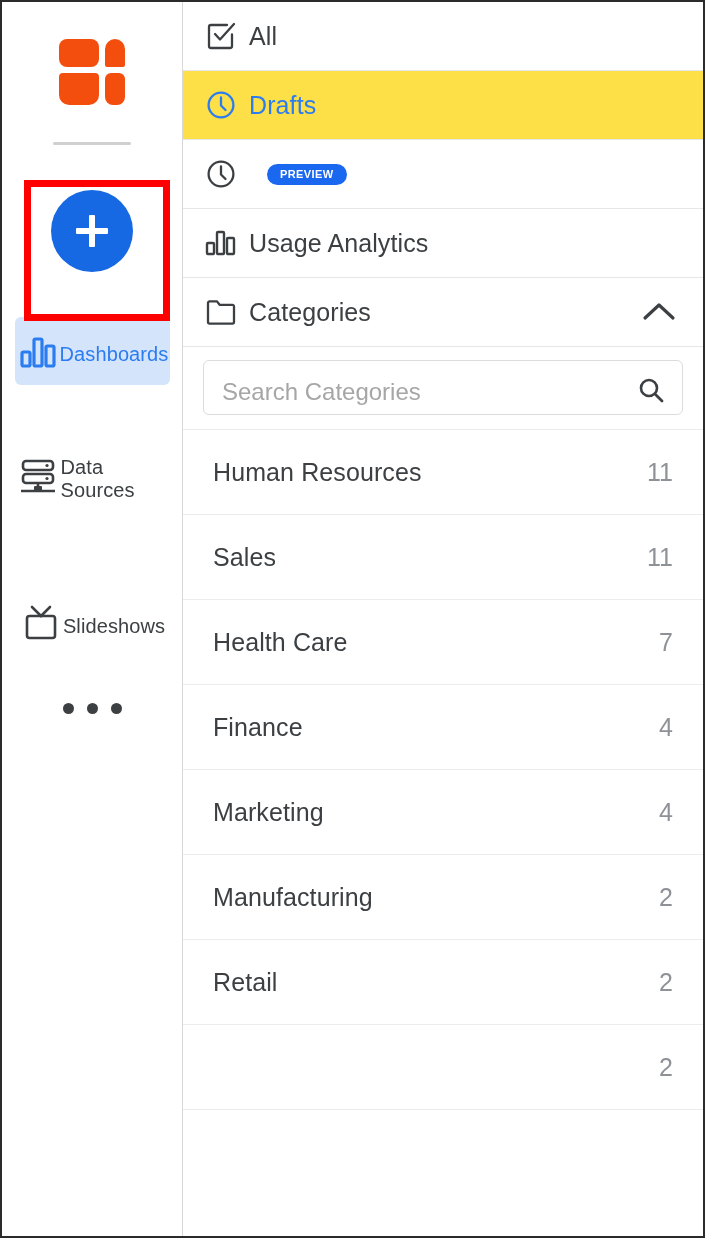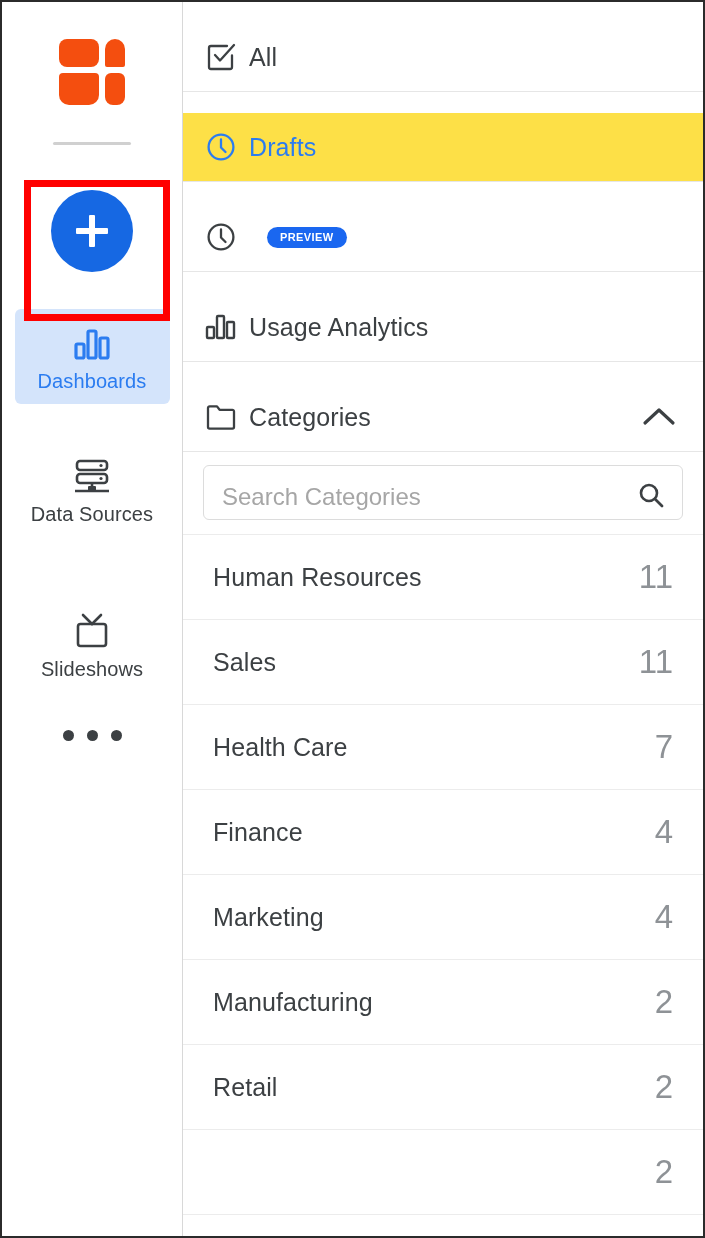--- a/index.html
+++ b/index.html
@@ -67,23 +67,23 @@
     border:none;padding:0;cursor:pointer;
   }
   .plus-glyph{position:relative;width:40px;height:40px;}
   .plus-glyph::before,.plus-glyph::after{
     content:"";position:absolute;background:#fff;border-radius:1px;
   }
   .plus-glyph::before{left:17px;top:4px;width:6px;height:32px;}
   .plus-glyph::after{left:4px;top:17px;width:32px;height:6px;}
 
   .nav-item{
-    width:155px;margin:8px auto;
+    width:155px;margin:16px auto;
     border-radius:6px;
-    display:flex;flex-direction:column;align-items:center;justify-content:center;
+    display:flex;align-items:center;justify-content:center;
     padding:13px 0 11px 0;
     cursor:pointer;
     box-sizing:border-box;
   }
   .nav-item .nic{height:44px;display:flex;align-items:center;justify-content:center;}
   .nav-item .nlbl{
     font-size:20px;color:#3c4043;margin-top:4px;letter-spacing:0.1px;
   }
   .nav-item.active{background:#d4e4fb;}
   .nav-item.active .nlbl{color:#2b7cf0;}
@@ -102,21 +102,20 @@
     position:relative;
     overflow:hidden;
   }
   .menu-row{
     height:68px;
     box-sizing:border-box;
     display:flex;align-items:center;
     padding:0 22px;
     cursor:pointer;
     position:relative;
-    margin-top:21px;
   }
   .menu-row .mic{
     width:44px;flex:0 0 44px;
     display:flex;align-items:center;justify-content:flex-start;
   }
   .menu-row .mlbl{
     font-size:25px;color:#3c4043;letter-spacing:0.1px;
   }
   .menu-row.sel{background:#fde047;}
   .menu-row.sel .mlbl{color:#2b7cf0;}
@@ -159,21 +158,21 @@
 
   .cat-row{
     height:84px;
     box-sizing:border-box;
     display:flex;align-items:center;
     padding:0 30px 0 30px;
     cursor:pointer;
     justify-content:center;
   }
   .cat-row .cname{font-size:25px;color:#3c4043;letter-spacing:0.1px;}
-  .cat-row .ccount{margin-left:auto;font-size:33px;color:#8e9296;}
+  .cat-row .ccount{margin-left:auto;font-size:25px;color:#8e9296;}
   .cat-sep{height:1px;background:#ececec;}
   .cat-partial{height:42px;}
 </style>
 </head>
 <body>
 
 <div id="app">
 
   <div class="rail">
 

